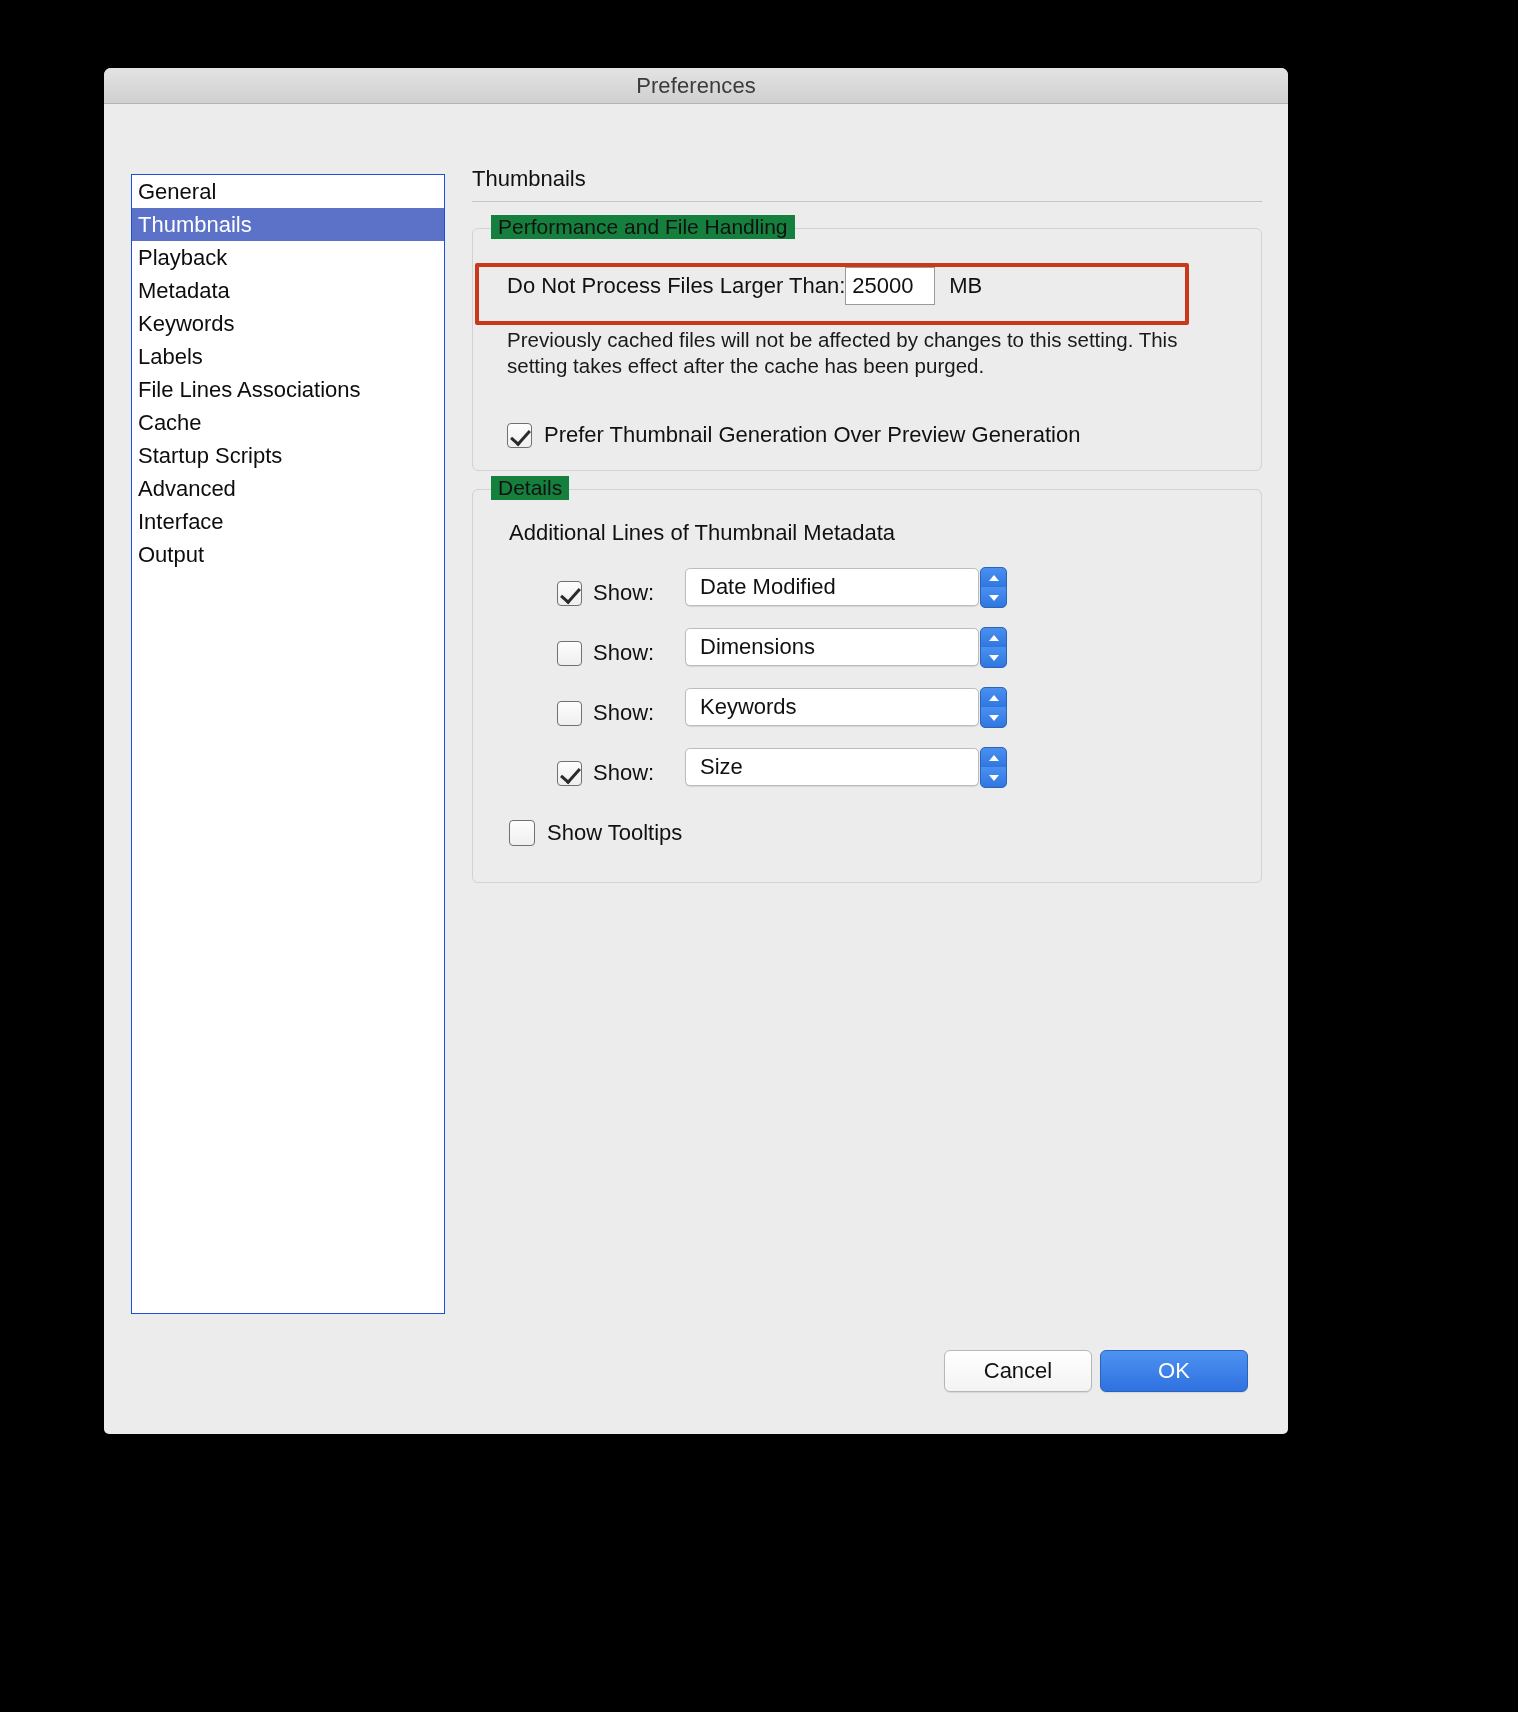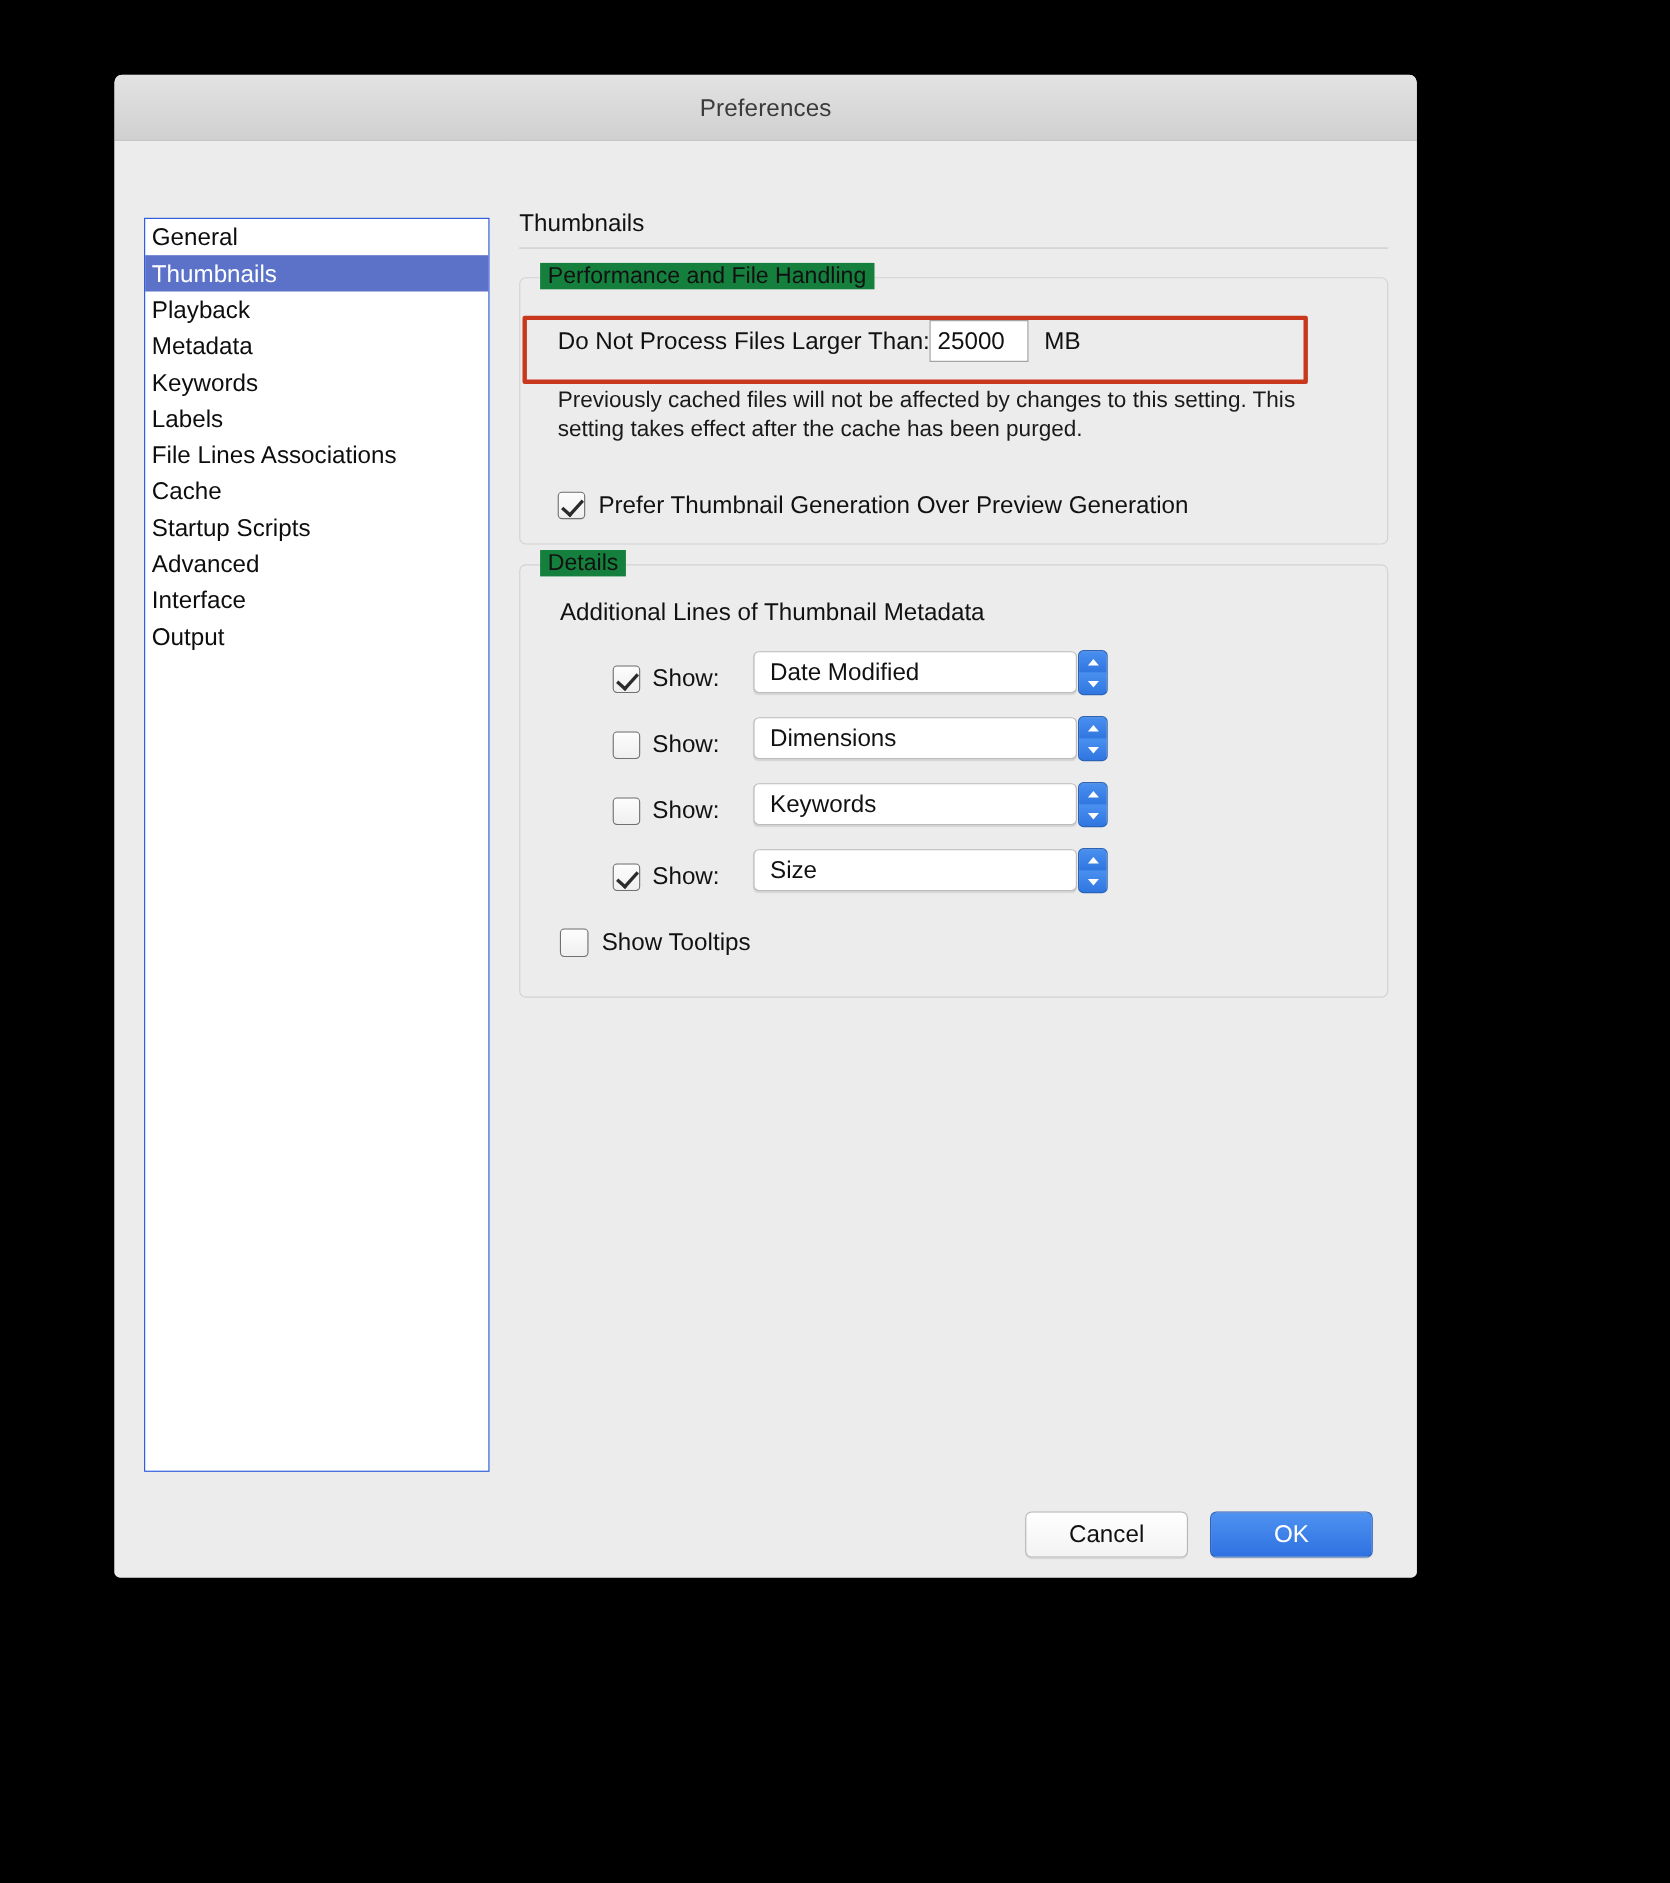--- a/index.html
+++ b/index.html
@@ -12,21 +12,21 @@
   .window {
     position: absolute;
     left: 104px; top: 68px;
     width: 1184px; height: 1366px;
     background: #ececec;
     border-radius: 7px 7px 5px 5px;
     box-shadow: 0 2px 14px rgba(0,0,0,0.45);
     overflow: hidden;
   }
   .titlebar {
-    height: 60px;
+    height: 36px;
     background: linear-gradient(to bottom, #e3e3e3 0%, #d0d0d0 100%);
     border-bottom: 1px solid #b4b4b4;
     display: flex; align-items: center; justify-content: center;
   }
   .titlebar-text {
     font-size: 22px; color: #3b3b3b; letter-spacing: 0.1px;
   }
   .body-area { position: relative; width: 100%; height: 1320px; background: #ececec; }
 
   
@@ -166,21 +166,21 @@
   .stepper .up { border-bottom: 6.5px solid #ffffff; }
   .stepper .down { border-top: 6.5px solid #ffffff; }
 
   .tooltip-row { margin-top: 34px; padding-left: 0px; display: flex; align-items: center; }
   .tooltip-row .checkbox { width: 26px; height: 26px; }
 
   
   .footer {
     position: absolute;
     right: 40px; bottom: 32px;
-    display: flex; align-items: flex-end; gap: 20px; margin-top: 20px;
+    display: flex; align-items: flex-end; gap: 8px; margin-top: 20px;
   }
   .btn {
     height: 42px; min-width: 148px;
     border-radius: 6px;
     font-size: 22px;
     display: flex; align-items: center; justify-content: center;
     border: 1px solid #b7b7b7;
     background: linear-gradient(to bottom, #ffffff, #f3f3f3);
     color: #111;
     box-shadow: 0 1px 1px rgba(0,0,0,0.09);

